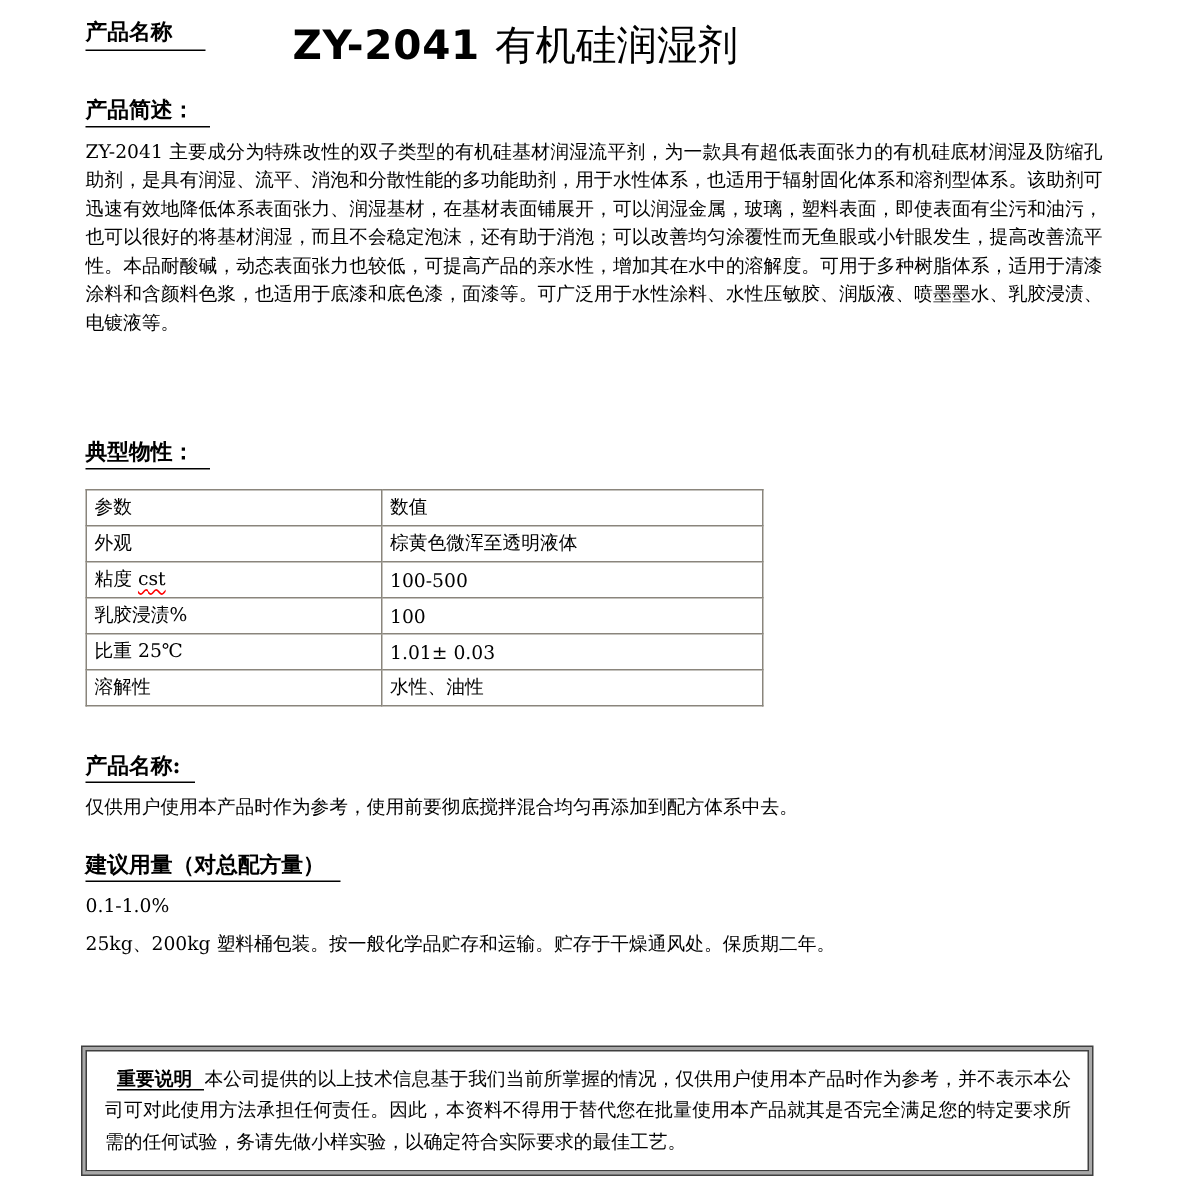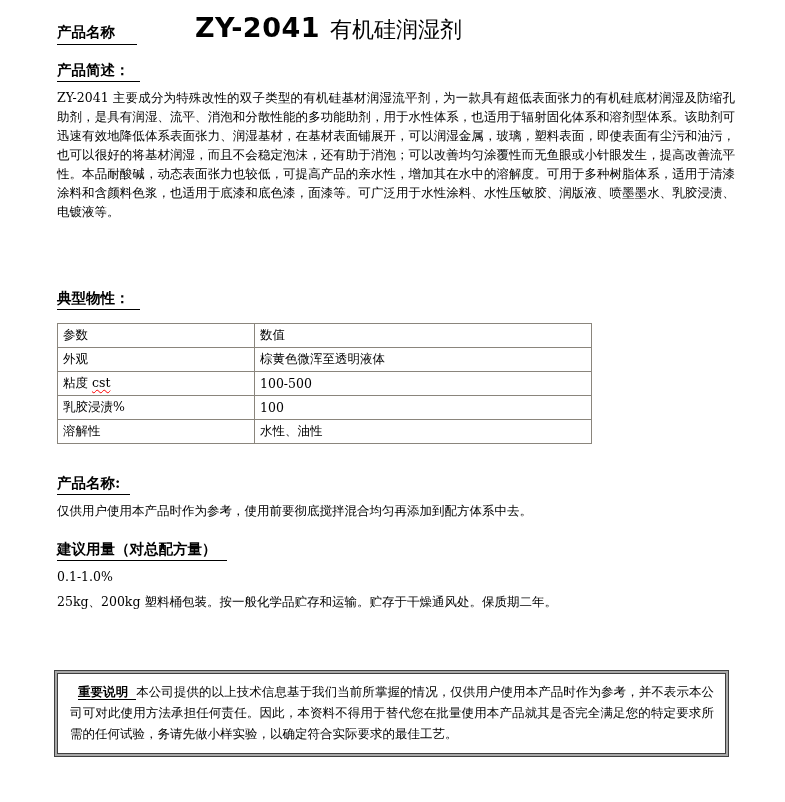--- a/index.html
+++ b/index.html
@@ -8,37 +8,37 @@
     height: 802px;
     background: #ffffff;
     color: #000000;
     font-family: "DejaVu Serif", "Liberation Serif", serif;
     font-size: 12.5px;
     overflow: hidden;
   }
   .doc { padding: 12px 50px 0 57px; }
 
   
-  .title-row { display: flex; align-items: flex-end; }
+  .title-row { display: flex; align-items: flex-start; }
   .product-name-label {
     font-size: 14.5px;
     font-weight: bold;
     border-bottom: 1.5px solid #000;
     padding-right: 22px;
     padding-bottom: 2px;
     white-space: nowrap;
   }
   .title-group { margin-left: 58px; white-space: nowrap; }
   .title-model {
     font-family: "DejaVu Sans", "Liberation Sans", sans-serif;
     font-weight: bold;
     font-size: 27px;
     letter-spacing: 0.5px;
   }
-  .title-name { font-size: 22px; margin-left: 6px; }
+  .title-name { font-size: 27px; margin-left: 6px; }
 
   
   .section-heading {
     display: inline-block;
     font-size: 14.5px;
     font-weight: bold;
     border-bottom: 1.5px solid #000;
     padding-bottom: 1px;
     padding-right: 10px;
   }
@@ -53,21 +53,21 @@
     line-height: 19px;
     text-align: justify;
   }
   .single-line { text-align: left; }
 
   
   table.props {
     border-collapse: collapse;
     margin-top: 13px;
     table-layout: fixed;
-    width: 535px;
+    width: 452px;
   }
   table.props td {
     border: 1px solid #8a857c;
     height: 21px;
     padding: 1px 5px;
     font-size: 12.5px;
     vertical-align: middle;
     overflow: hidden;
     white-space: nowrap;
   }
@@ -130,20 +130,24 @@
         </tr>
         <tr>
           <td class="col-param">粘度 <span class="misspell">cst</span></td>
           <td class="col-value">100-500</td>
         </tr>
         <tr>
           <td class="col-param">乳胶浸渍%</td>
           <td class="col-value">100</td>
         </tr>
         <tr>
+          <td class="col-param">比重 25℃</td>
+          <td class="col-value">1.01± 0.03</td>
+        </tr>
+        <tr>
           <td class="col-param">溶解性</td>
           <td class="col-value">水性、油性</td>
         </tr>
       </tbody>
   </table>
 
   <div>
     <span class="section-heading h-method">产品名称:</span>
   </div>
   <div class="body-text single-line">仅供用户使用本产品时作为参考，使用前要彻底搅拌混合均匀再添加到配方体系中去。</div>

